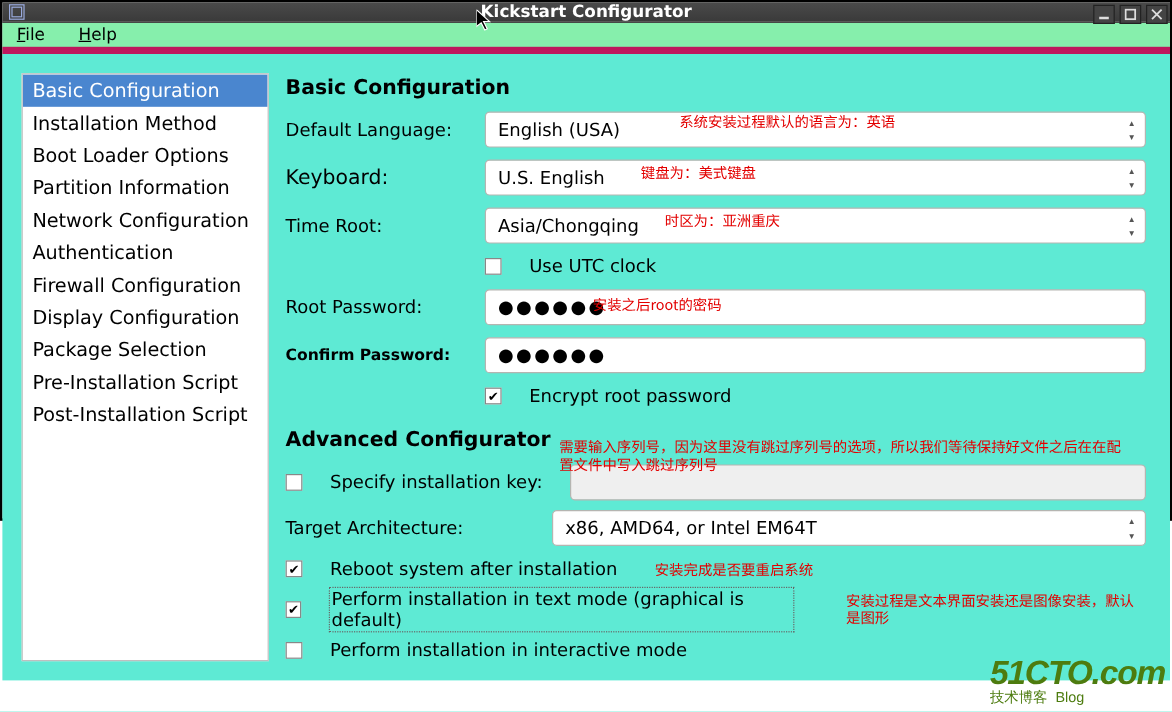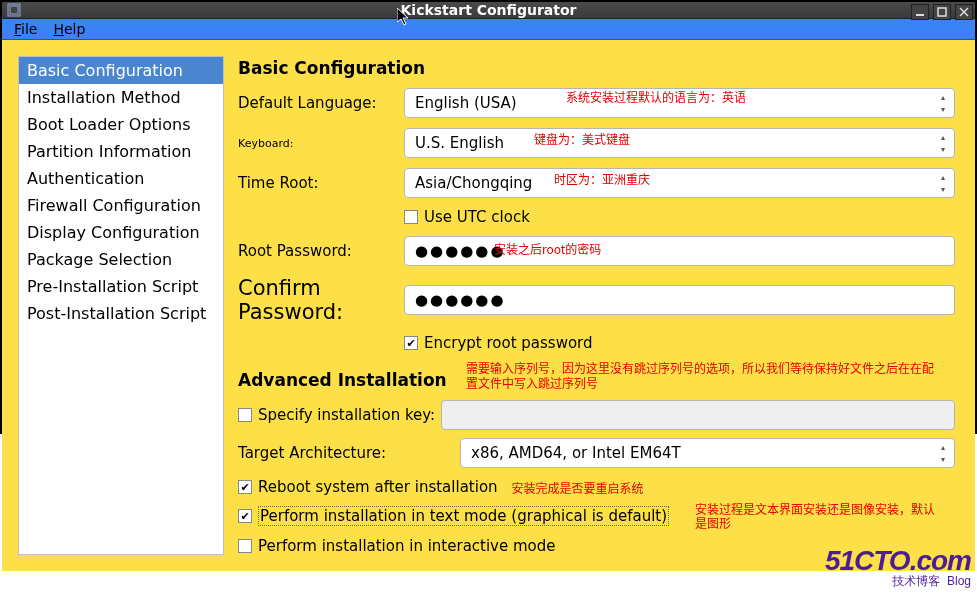--- a/index.html
+++ b/index.html
@@ -57,39 +57,39 @@
     display: flex; align-items: center; justify-content: center;
     cursor: pointer;
   }
   .cursor-overlay {
     position: absolute;
     top: 8px; left: 397px;
     z-index: 100;
     pointer-events: none;
   }
   .menubar {
-    background: #3b82f6;
+    background: #86efac;
     height: 26px;
     display: flex;
     align-items: center;
     padding: 0 6px;
-    border-bottom: 1px solid #be185d;
-    gap: 4px;
+    border-bottom: 6px solid #be185d;
+    gap: 16px;
   }
   .menu-item {
     padding: 2px 6px;
     cursor: pointer;
   }
   .menu-item u { text-decoration: underline; }
   .body {
     flex: 1;
     display: flex;
     padding: 16px;
     gap: 10px;
-    background: #fde047;
+    background: #5eead4;
   }
   .sidebar {
     width: 206px;
     background: #fff;
     border: 1px solid #bfbfbf;
     overflow: auto;
   }
   .side-item {
     padding: 4px 8px;
     font-size: 16px;
@@ -145,21 +145,21 @@
     height: 30px;
     display: flex;
     align-items: center;
     padding: 0 10px;
     font-size: 15px;
     letter-spacing: 2px;
   }
   .chk-row {
     display: flex;
     align-items: center;
-    gap: 6px;
+    gap: 23px;
     margin-left: 0;
     font-size: 15px;
   }
   .chk {
     width: 14px; height: 14px;
     border: 1px solid #888;
     background: #fff;
     display: inline-flex; align-items: center; justify-content: center;
     font-size: 11px;
     cursor: pointer;
@@ -173,23 +173,22 @@
     position: absolute;
     pointer-events: none;
   }
   .dotted-focus {
     outline: 1px dotted #666;
     outline-offset: -1px;
   }
   .watermark {
     position: absolute;
     right: 6px; bottom: 6px;
-    color: #4c1d95;
+    color: #4d7c0f;
     font-family: Arial, sans-serif;
-    text-align: right;
     line-height: 1;
   }
   .watermark .big { font-size: 28px; font-weight: bold; font-style: italic; letter-spacing: -1px; }
   .watermark .sub { font-size: 12px; }
 </style>
 </head>
 <body>
 
 <div class="window">
   <div class="titlebar">
@@ -230,20 +229,21 @@
     <span class="menu-item"><u>F</u>ile</span>
     <span class="menu-item"><u>H</u>elp</span>
   </div>
 
   <div class="body">
     <div class="sidebar">
       <div class="side-item selected">Basic Configuration</div>
       <div class="side-item">Installation Method</div>
       <div class="side-item">Boot Loader Options</div>
       <div class="side-item">Partition Information</div>
+      <div class="side-item">Network Configuration</div>
       <div class="side-item">Authentication</div>
       <div class="side-item">Firewall Configuration</div>
       <div class="side-item">Display Configuration</div>
       <div class="side-item">Package Selection</div>
       <div class="side-item">Pre-Installation Script</div>
       <div class="side-item">Post-Installation Script</div>
     </div>
 
     <div class="main">
       <h3 class="section">Basic Configuration</h3>
@@ -251,21 +251,21 @@
       <div class="form-grid">
         <div style="font-size:15px;">Default Language:</div>
         <div class="combo">
           <span>English (USA)</span>
           <div class="spin">
               <div>▴</div>
               <div>▾</div>
             </div>
         </div>
 
-        <div style="font-size:11px;">Keyboard:</div>
+        <div style="font-size:17px;">Keyboard:</div>
         <div class="combo">
           <span>U.S. English</span>
           <div class="spin">
               <div>▴</div>
               <div>▾</div>
             </div>
         </div>
 
         <div style="font-size:15px;">Time Root:</div>
         <div class="combo">
@@ -280,33 +280,33 @@
         <div class="chk-row">
           <span class="chk"></span>
           <span>Use UTC clock</span>
         </div>
 
         <div style="font-size:15px;">Root Password:</div>
         <div class="txt">
           <span>●●●●●●</span>
         </div>
 
-        <div style="font-size:21px;">Confirm Password:</div>
+        <div style="font-size:13px;font-weight:bold;">Confirm Password:</div>
         <div class="txt">
           <span>●●●●●●</span>
         </div>
 
         <div></div>
         <div class="chk-row">
           <span class="chk">✔</span>
           <span>Encrypt root password</span>
         </div>
       </div>
 
-      <h3 class="section" style="margin-top:18px;">Advanced Installation</h3>
+      <h3 class="section" style="margin-top:18px;">Advanced Configurator</h3>
 
       <div class="chk-row" style="margin-bottom:8px;">
         <span class="chk"></span>
         <span>Specify installation key:</span>
         <div class="txt" style="flex:1; height:30px; background:#efefef;">
           <span></span>
         </div>
       </div>
 
       <div style="display:flex; align-items:center; gap:6px; margin-bottom:10px;">

